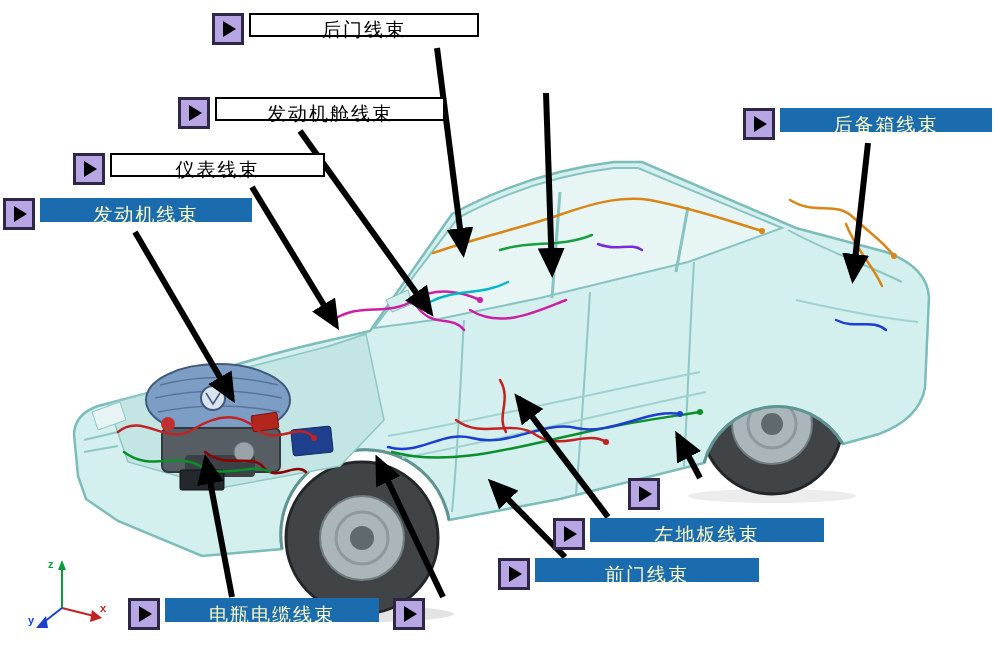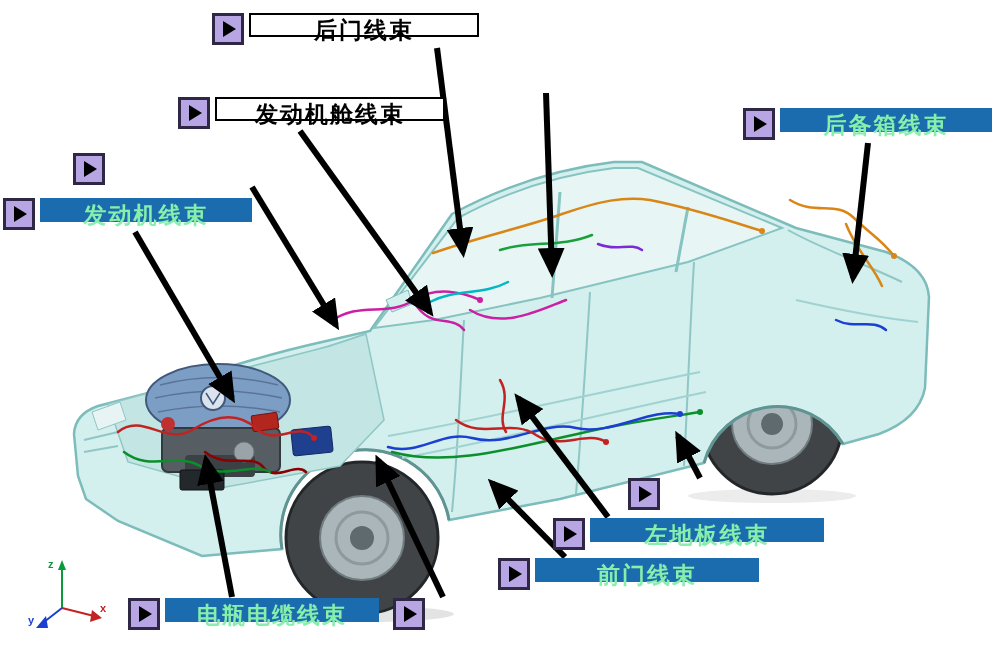--- a/index.html
+++ b/index.html
@@ -15,25 +15,25 @@
     display:flex;align-items:center;justify-content:center;
   }
   .tri{
     width:0;height:0;margin-left:3px;
     border-left:13px solid #000000;
     border-top:8px solid transparent;
     border-bottom:8px solid transparent;
   }
   .box{
     height:24px;line-height:30px;box-sizing:border-box;
-    text-align:center;font-weight:bold;font-size:23px;letter-spacing:2px;
+    text-align:center;font-weight:normal;font-size:19px;letter-spacing:2px;
     white-space:nowrap;padding:0 6px;
   }
   .box.white{background:#ffffff;border:2px solid #000000;color:#000000;}
-  .box.blue{background:#1a6cae;border:2px solid #1a6cae;color:#86efac;}
+  .box.blue{background:#1a6cae;border:2px solid #1a6cae;color:#fef9c3;}
   .arrows{z-index:20;pointer-events:none;}
   .car{z-index:10;}
 </style>
 </head>
 <body>
 
 <div class="stage">
 
   <svg class="car" width="1000" height="663" viewBox="0 0 1000 663">
 
@@ -172,20 +172,21 @@
     <span class="picon">
         <span class="tri"></span>
       </span>
     <span class="box white" style="width:230px">发动机舱线束</span>
   </div>
 
   <div class="label" style="left:73px;top:153px">
     <span class="picon">
         <span class="tri"></span>
       </span>
+    <span class="box white" style="width:215px">仪表线束</span>
   </div>
 
   <div class="label" style="left:3px;top:198px">
     <span class="picon">
         <span class="tri"></span>
       </span>
     <span class="box blue" style="width:212px">发动机线束</span>
   </div>
 
   <div class="label" style="left:743px;top:108px">

